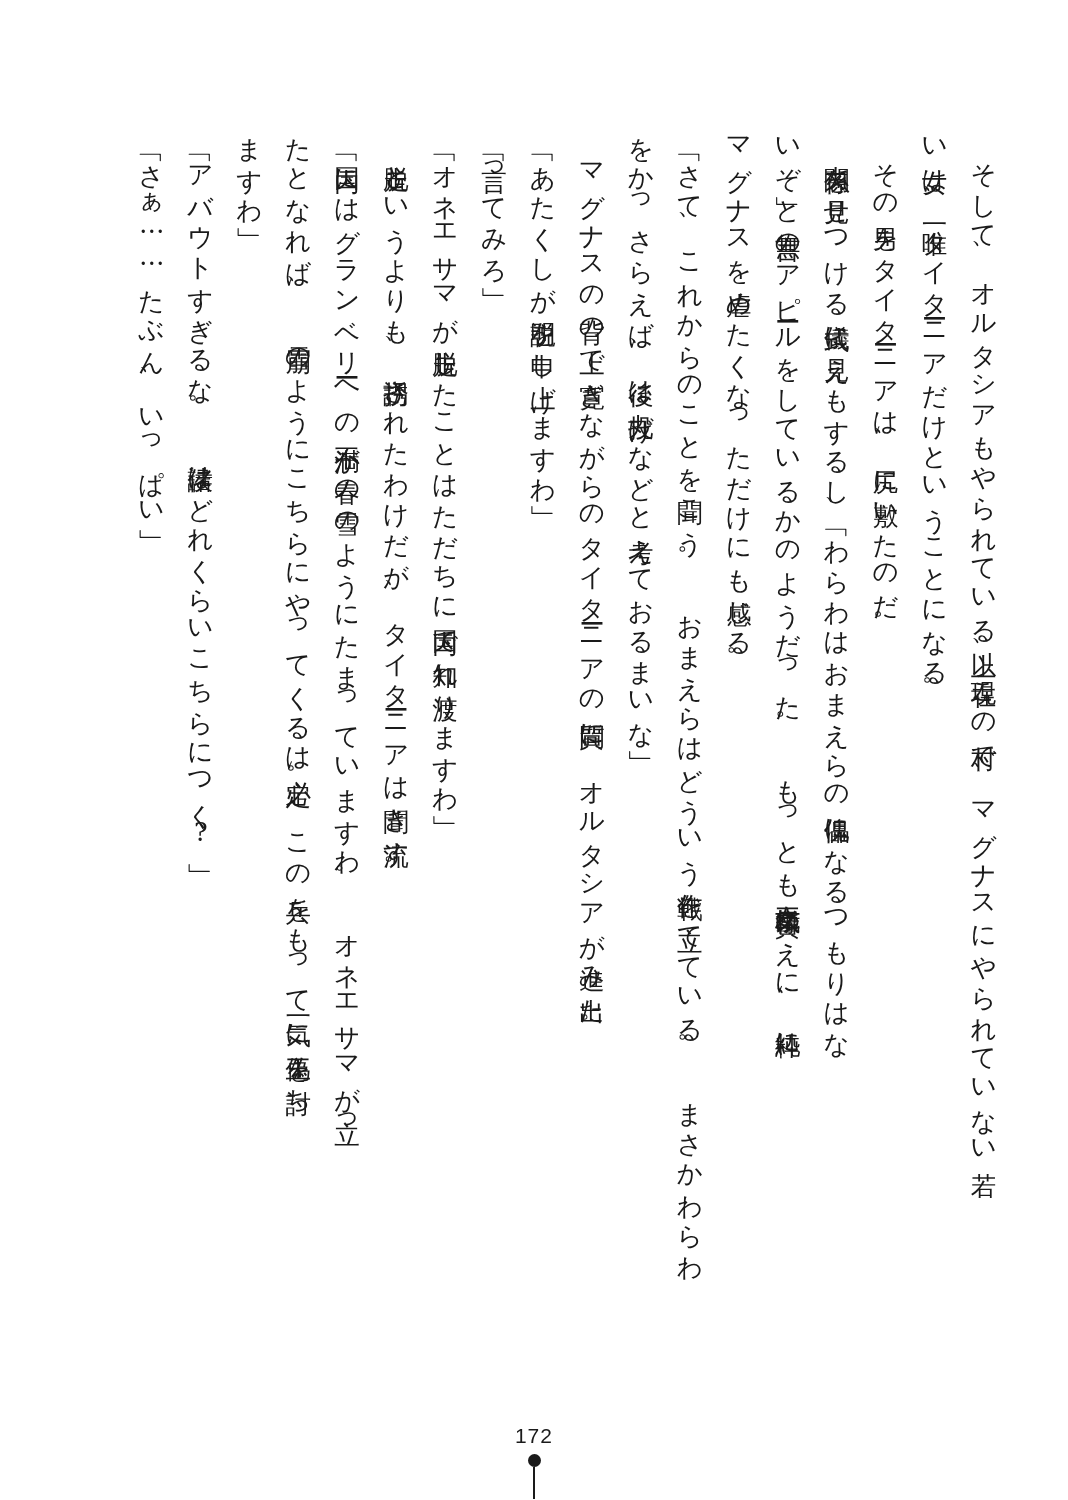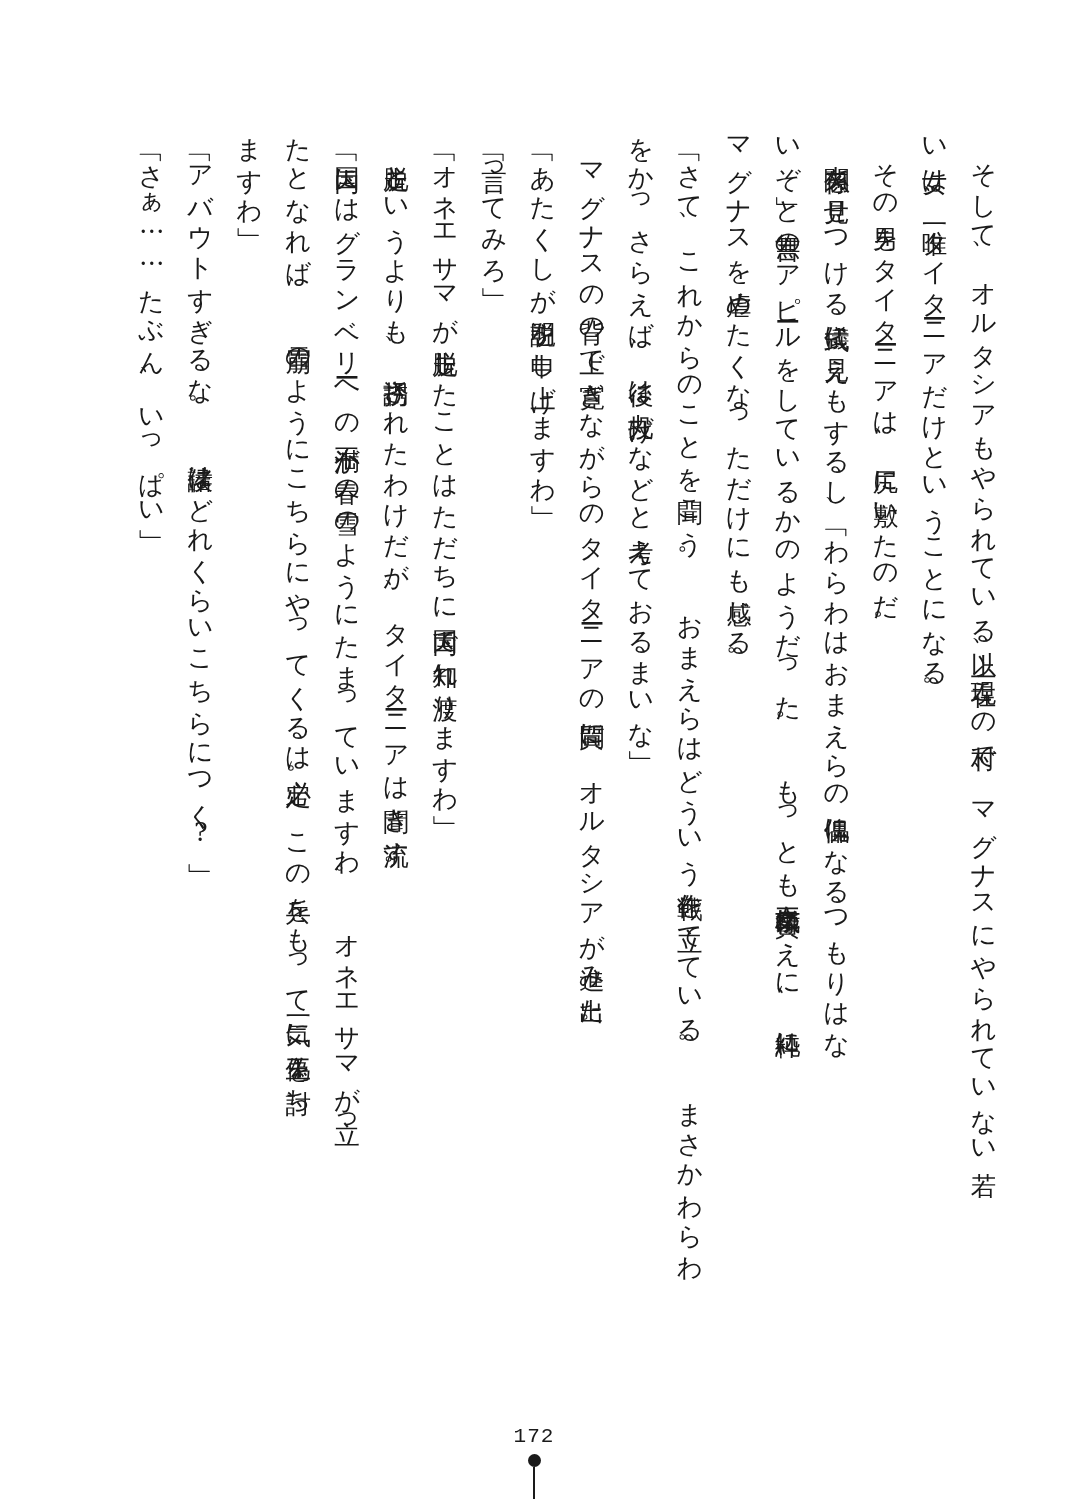--- a/index.html
+++ b/index.html
@@ -37,21 +37,21 @@
   .indent {
     text-indent: 1em;
   }
   .page-number {
     position: absolute;
     bottom: 52px;
     left: 0;
     width: 100%;
     text-align: center;
     font-size: 21px;
-    font-family: Liberation Mono, monospace;
+    font-family: Liberation Sans, sans-serif;
     color: #1a1a1a;
     letter-spacing: 0.05em;
   }
   .footer-mark {
     position: absolute;
     bottom: 0px;
     left: 50%;
     transform: translateX(-50%);
     width: 14px;
     height: 46px;

